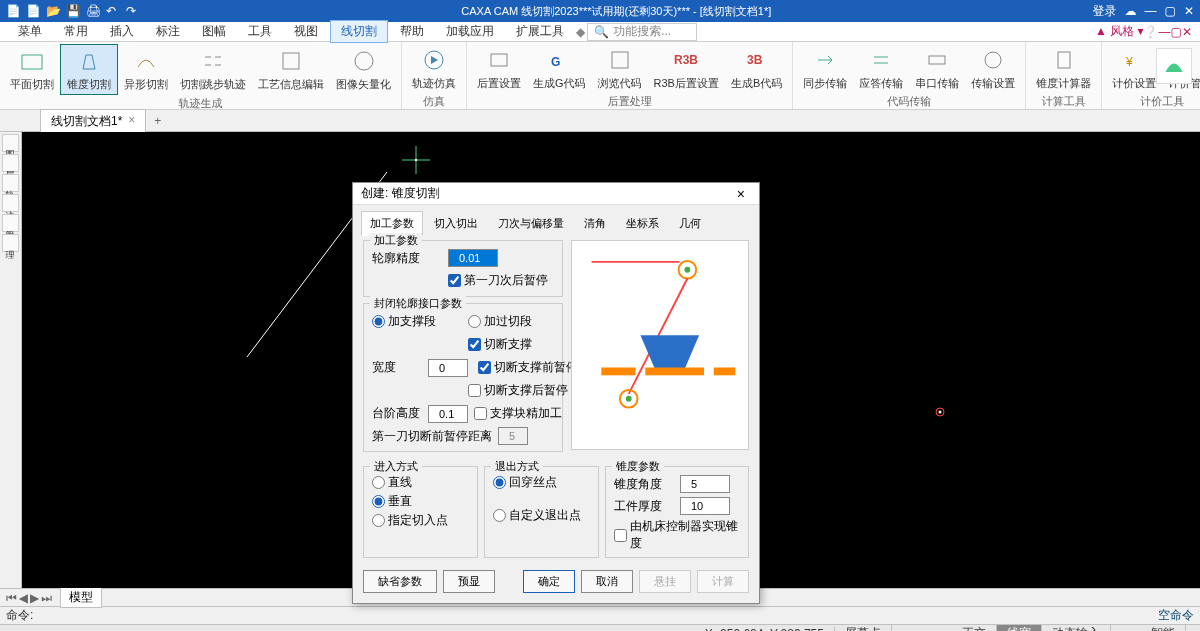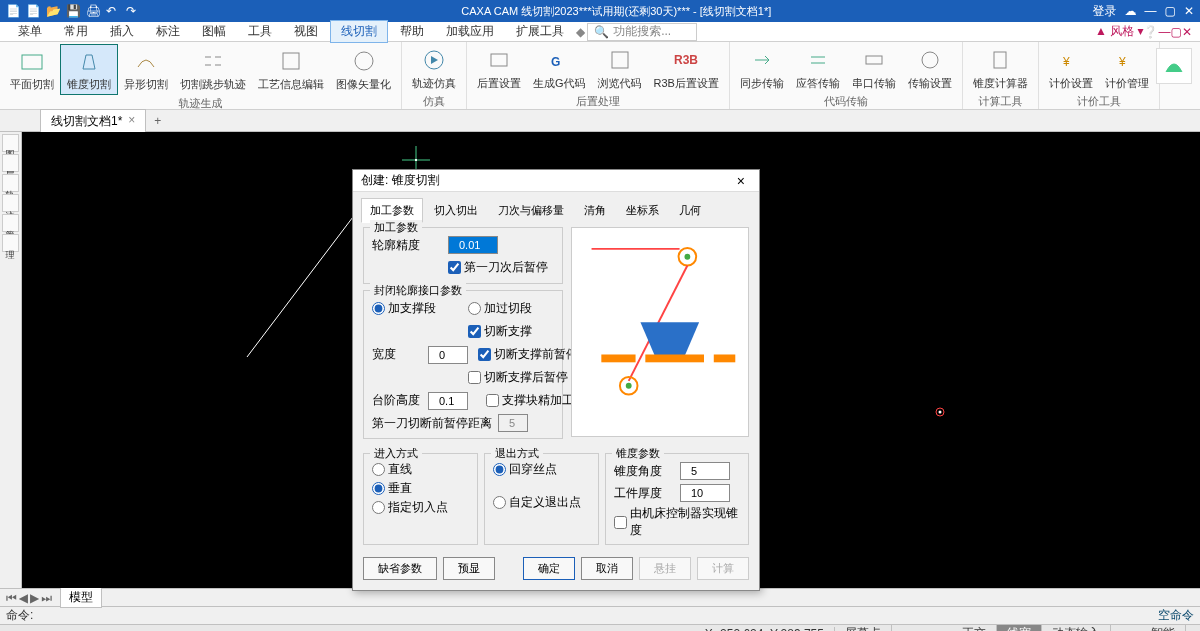--- a/index.html
+++ b/index.html
@@ -31,21 +31,21 @@
 .canvas{flex:1;position:relative}
 .canvas svg{position:absolute;top:0;left:0}
 .bottombar{height:18px;background:#f0f0f0;border-top:1px solid #c0c0c0;display:flex;align-items:center;padding:0 6px;gap:8px;font-size:11px}
 .bottombar .arrows{display:flex;gap:2px;color:#666}
 .bottombar .mtab{padding:1px 8px;background:#fff;border:1px solid #c0c0c0}
 .cmdbar{height:18px;background:#f0f0f0;border-top:1px solid #c0c0c0;display:flex;align-items:center;padding:0 6px;font-size:11px;color:#333}
 .statusbar{height:18px;background:#e8e8e8;border-top:1px solid #c0c0c0;display:flex;align-items:center;font-size:11px;color:#333}
 .statusbar .cell{padding:0 10px;border-right:1px solid #c0c0c0}
 .statusbar .cell.dark{background:#888;color:#fff}
 .statusbar .spacer{flex:1}
-.dialog{position:absolute;left:352px;top:169px;width:408px;background:#f0f0f0;border:1px solid #888;box-shadow:2px 2px 8px rgba(0,0,0,0.3)}
+.dialog{position:absolute;left:352px;top:182px;width:408px;background:#f0f0f0;border:1px solid #888;box-shadow:2px 2px 8px rgba(0,0,0,0.3)}
 .dialog .dtitle{height:22px;background:#fff;border-bottom:1px solid #ddd;display:flex;align-items:center;padding:0 8px;font-size:11px}
 .dialog .dtitle .dx{margin-left:auto;cursor:pointer;font-size:14px;padding:0 6px}
 .dialog .dtabs{display:flex;padding:6px 8px 0;gap:2px}
 .dialog .dtab{padding:4px 8px;font-size:11px;cursor:pointer;border:1px solid transparent}
 .dialog .dtab.active{background:#fff;border:1px solid #ccc;border-bottom-color:#fff}
 .dialog .dbody{padding:4px 10px 8px;display:flex;gap:8px}
 .dialog .dleft{width:200px}
 .dialog .dright{flex:1;background:#fff;border:1px solid #ccc;height:210px;position:relative}
 .dialog .grp{border:1px solid #ccc;margin-bottom:6px;padding:6px 8px 4px;position:relative}
 .dialog .grp .gt{position:absolute;top:-8px;left:6px;background:#f0f0f0;padding:0 4px;font-size:11px}
@@ -189,20 +189,26 @@
             <rect x="6" y="6" width="16" height="16" fill="none" stroke="#888"></rect>
           </svg>
           <span class="t">浏览代码</span>
         </div>
     <div class="rbtn">
           <svg class="ico">
             <text x="2" y="18" font-size="11" fill="#c44" font-weight="bold">R3B</text>
           </svg>
           <span class="t">R3B后置设置</span>
         </div>
+    <div class="rbtn">
+          <svg class="ico">
+            <text x="4" y="18" font-size="12" fill="#c44" font-weight="bold">3B</text>
+          </svg>
+          <span class="t">生成B代码</span>
+        </div>
   </div>
       <div class="lbl">后置处理</div>
     </div>
 
   <div class="rgroup">
       <div class="btns">
     <div class="rbtn">
           <svg class="ico">
             <path d="M7 14h14M17 10l4 4-4 4" fill="none" stroke="#4a8"></path>
           </svg>
@@ -381,21 +387,21 @@
           </div>
         <div class="row" style="padding-left:96px">
             <label class="cb">
               <input type="checkbox" style="">
               <span>切断支撑后暂停</span>
             </label>
           </div>
         <div class="row">
             <label style="width:50px">台阶高度</label>
             <input type="text" style="width: 40px;" value="0.1">
-          <label class="cb" style="margin-left:12px">
+          <label class="cb" style="margin-left:0">
               <input type="checkbox" style="">
               <span>支撑块精加工</span>
             </label>
           </div>
         <div class="row">
             <label>第一刀切断前暂停距离</label>
             <input type="text" disabled="" style="width: 30px; background: rgb(240, 240, 240); color: rgb(136, 136, 136);" value="5">
           </div>
       </div>
     </div>

